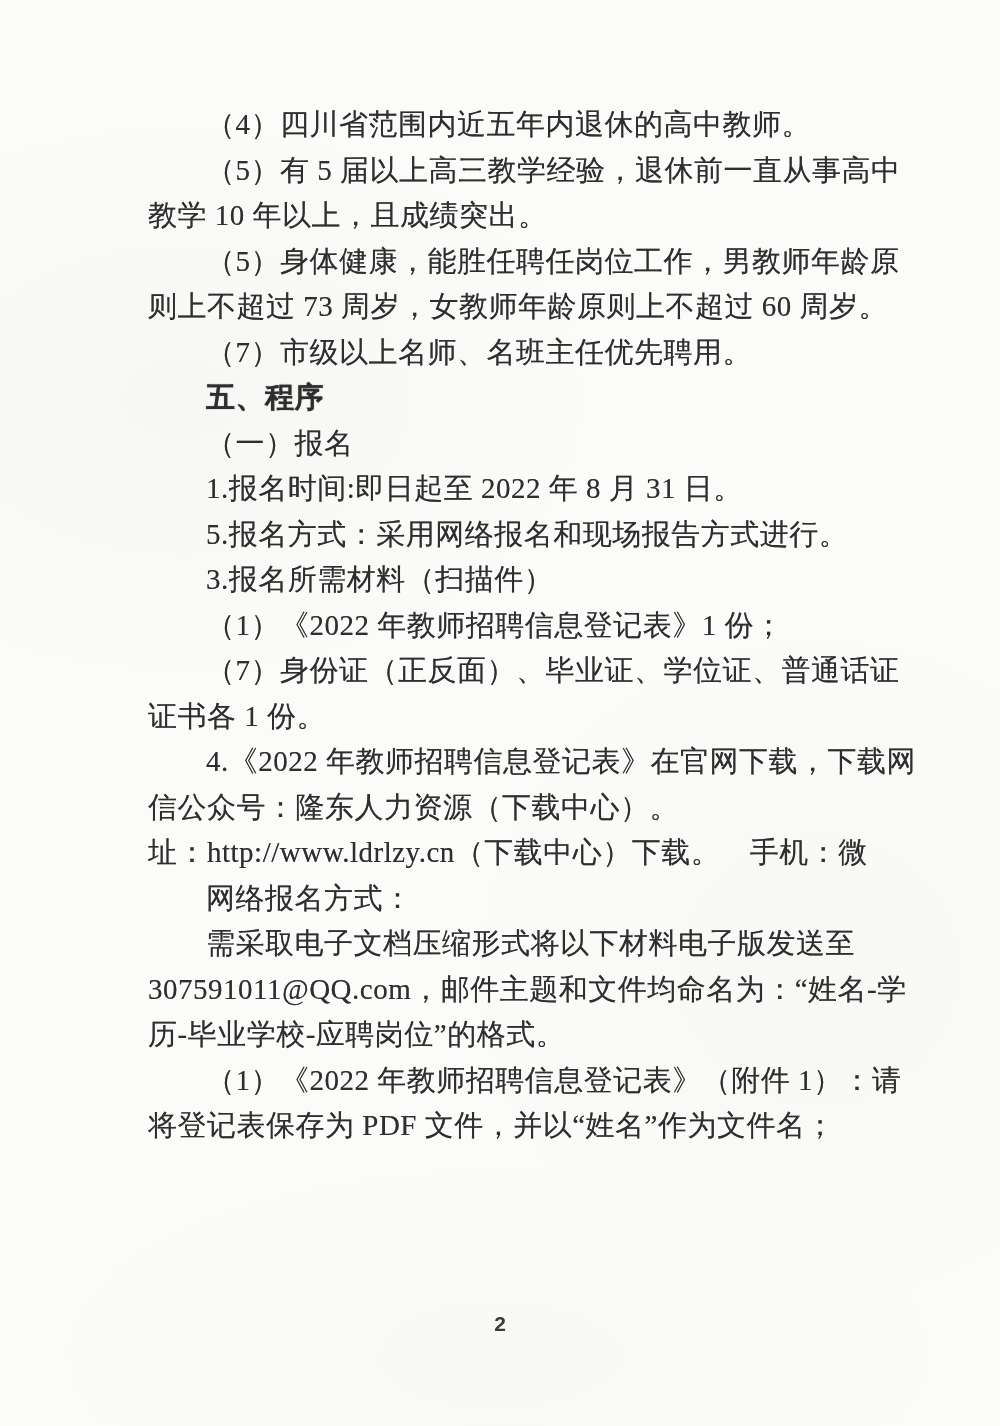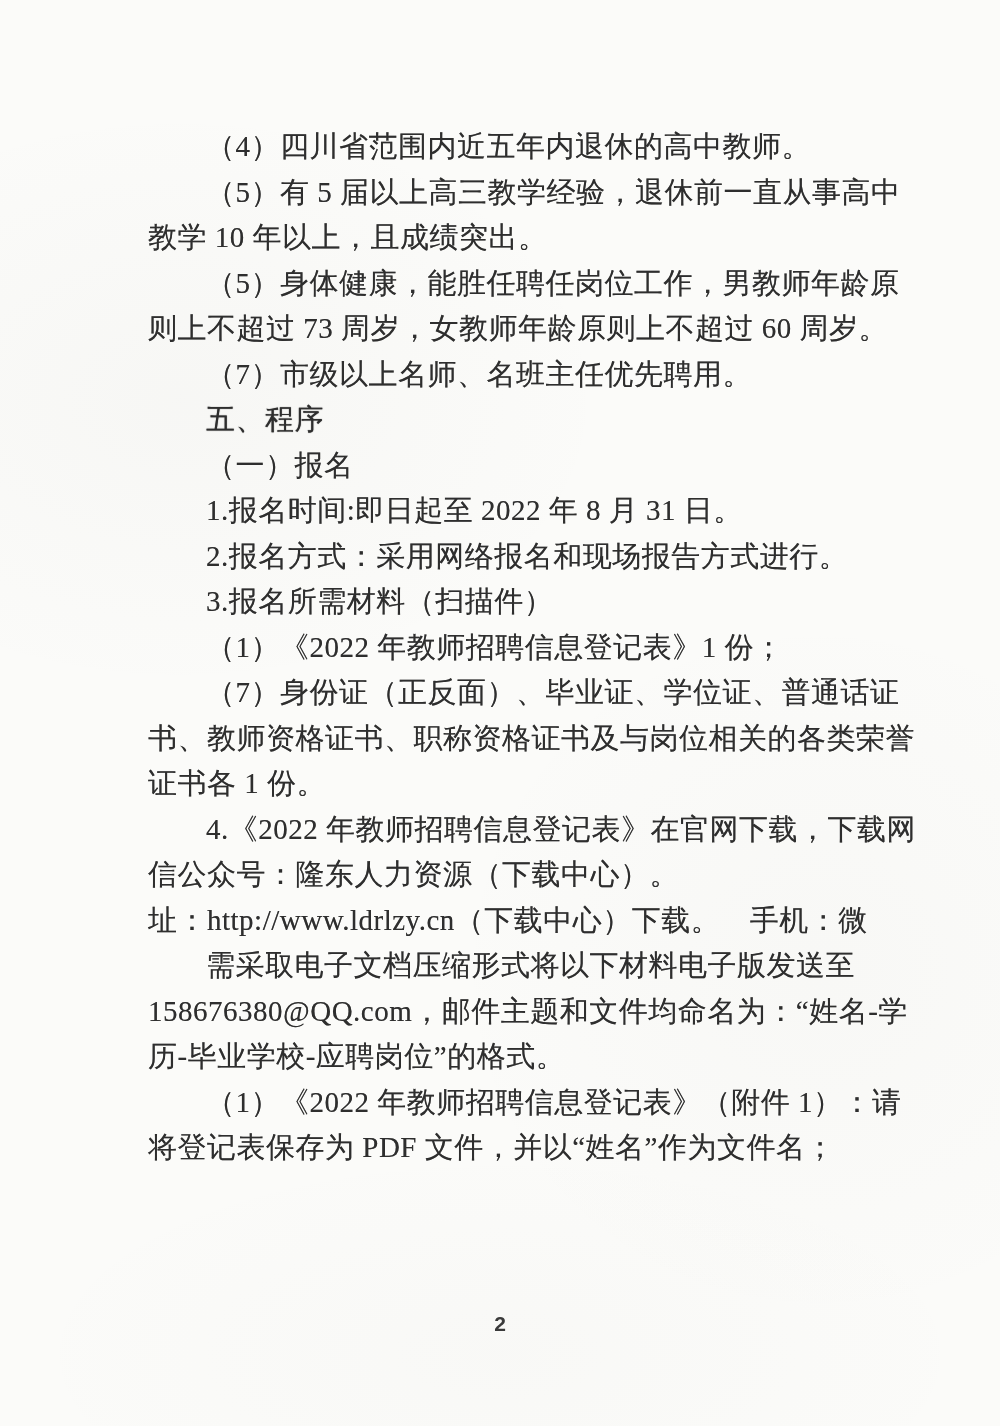--- a/index.html
+++ b/index.html
@@ -16,37 +16,37 @@
       radial-gradient(700px 300px at 50% 95%, rgba(120,120,110,0.02), rgba(0,0,0,0) 70%),
       #fbfbf9;
     font-family: "Liberation Serif", "DejaVu Serif", serif;
     color: #2e2e2e;
     overflow: hidden;
   }
 
   .textblock {
     position: absolute;
     left: 148px;
-    top: 124px;
+    top: 102px;
     width: 790px;
   }
 
   .line {
     height: 45.5px;
     line-height: 45.5px;
     font-size: 29px;
     letter-spacing: 0.5px;
     white-space: pre;
     text-shadow: 0 0 0.6px rgba(46,46,46,0.55);
   }
 
   .line.indent { padding-left: 58px; }
 
   .line.bold {
-    font-weight: 400;
+    font-weight: 700;
     text-shadow: 0 0 1px rgba(30,30,30,0.8);
   }
 
   .pagenum {
     position: absolute;
     top: 1312px;
     left: 0;
     width: 100%;
     text-align: center;
     font-family: "Liberation Sans", "DejaVu Sans", sans-serif;
@@ -62,29 +62,29 @@
   <div class="textblock" id="textblock">
       <div class="line indent">（4）四川省范围内近五年内退休的高中教师。</div>
       <div class="line indent">（5）有 5 届以上高三教学经验，退休前一直从事高中</div>
       <div class="line">教学 10 年以上，且成绩突出。</div>
       <div class="line indent">（5）身体健康，能胜任聘任岗位工作，男教师年龄原</div>
       <div class="line">则上不超过 73 周岁，女教师年龄原则上不超过 60 周岁。</div>
       <div class="line indent">（7）市级以上名师、名班主任优先聘用。</div>
       <div class="line indent bold">五、程序</div>
       <div class="line indent">（一）报名</div>
       <div class="line indent">1.报名时间:即日起至 2022 年 8 月 31 日。</div>
-      <div class="line indent">2.报名方式：采用网络报名和现场报告方式进行。</div>
+      <div class="line indent">5.报名方式：采用网络报名和现场报告方式进行。</div>
       <div class="line indent">3.报名所需材料（扫描件）</div>
       <div class="line indent">（1）《2022 年教师招聘信息登记表》1 份；</div>
       <div class="line indent">（7）身份证（正反面）、毕业证、学位证、普通话证</div>
-      <div class="line">书、教师资格证书、职称资格证书及与岗位相关的各类荣誉</div>
       <div class="line">证书各 1 份。</div>
       <div class="line indent">4.《2022 年教师招聘信息登记表》在官网下载，下载网</div>
       <div class="line">信公众号：隆东人力资源（下载中心）。</div>
       <div class="line">址：http://www.ldrlzy.cn（下载中心）下载。　手机：微</div>
+      <div class="line indent">网络报名方式：</div>
       <div class="line indent">需采取电子文档压缩形式将以下材料电子版发送至</div>
-      <div class="line">158676380@QQ.com，邮件主题和文件均命名为：“姓名-学</div>
+      <div class="line">307591011@QQ.com，邮件主题和文件均命名为：“姓名-学</div>
       <div class="line">历-毕业学校-应聘岗位”的格式。</div>
       <div class="line indent">（1）《2022 年教师招聘信息登记表》（附件 1）：请</div>
       <div class="line">将登记表保存为 PDF 文件，并以“姓名”作为文件名；</div>
     </div>
   <div class="pagenum">2</div>
 </div>
 
 </body></html>

